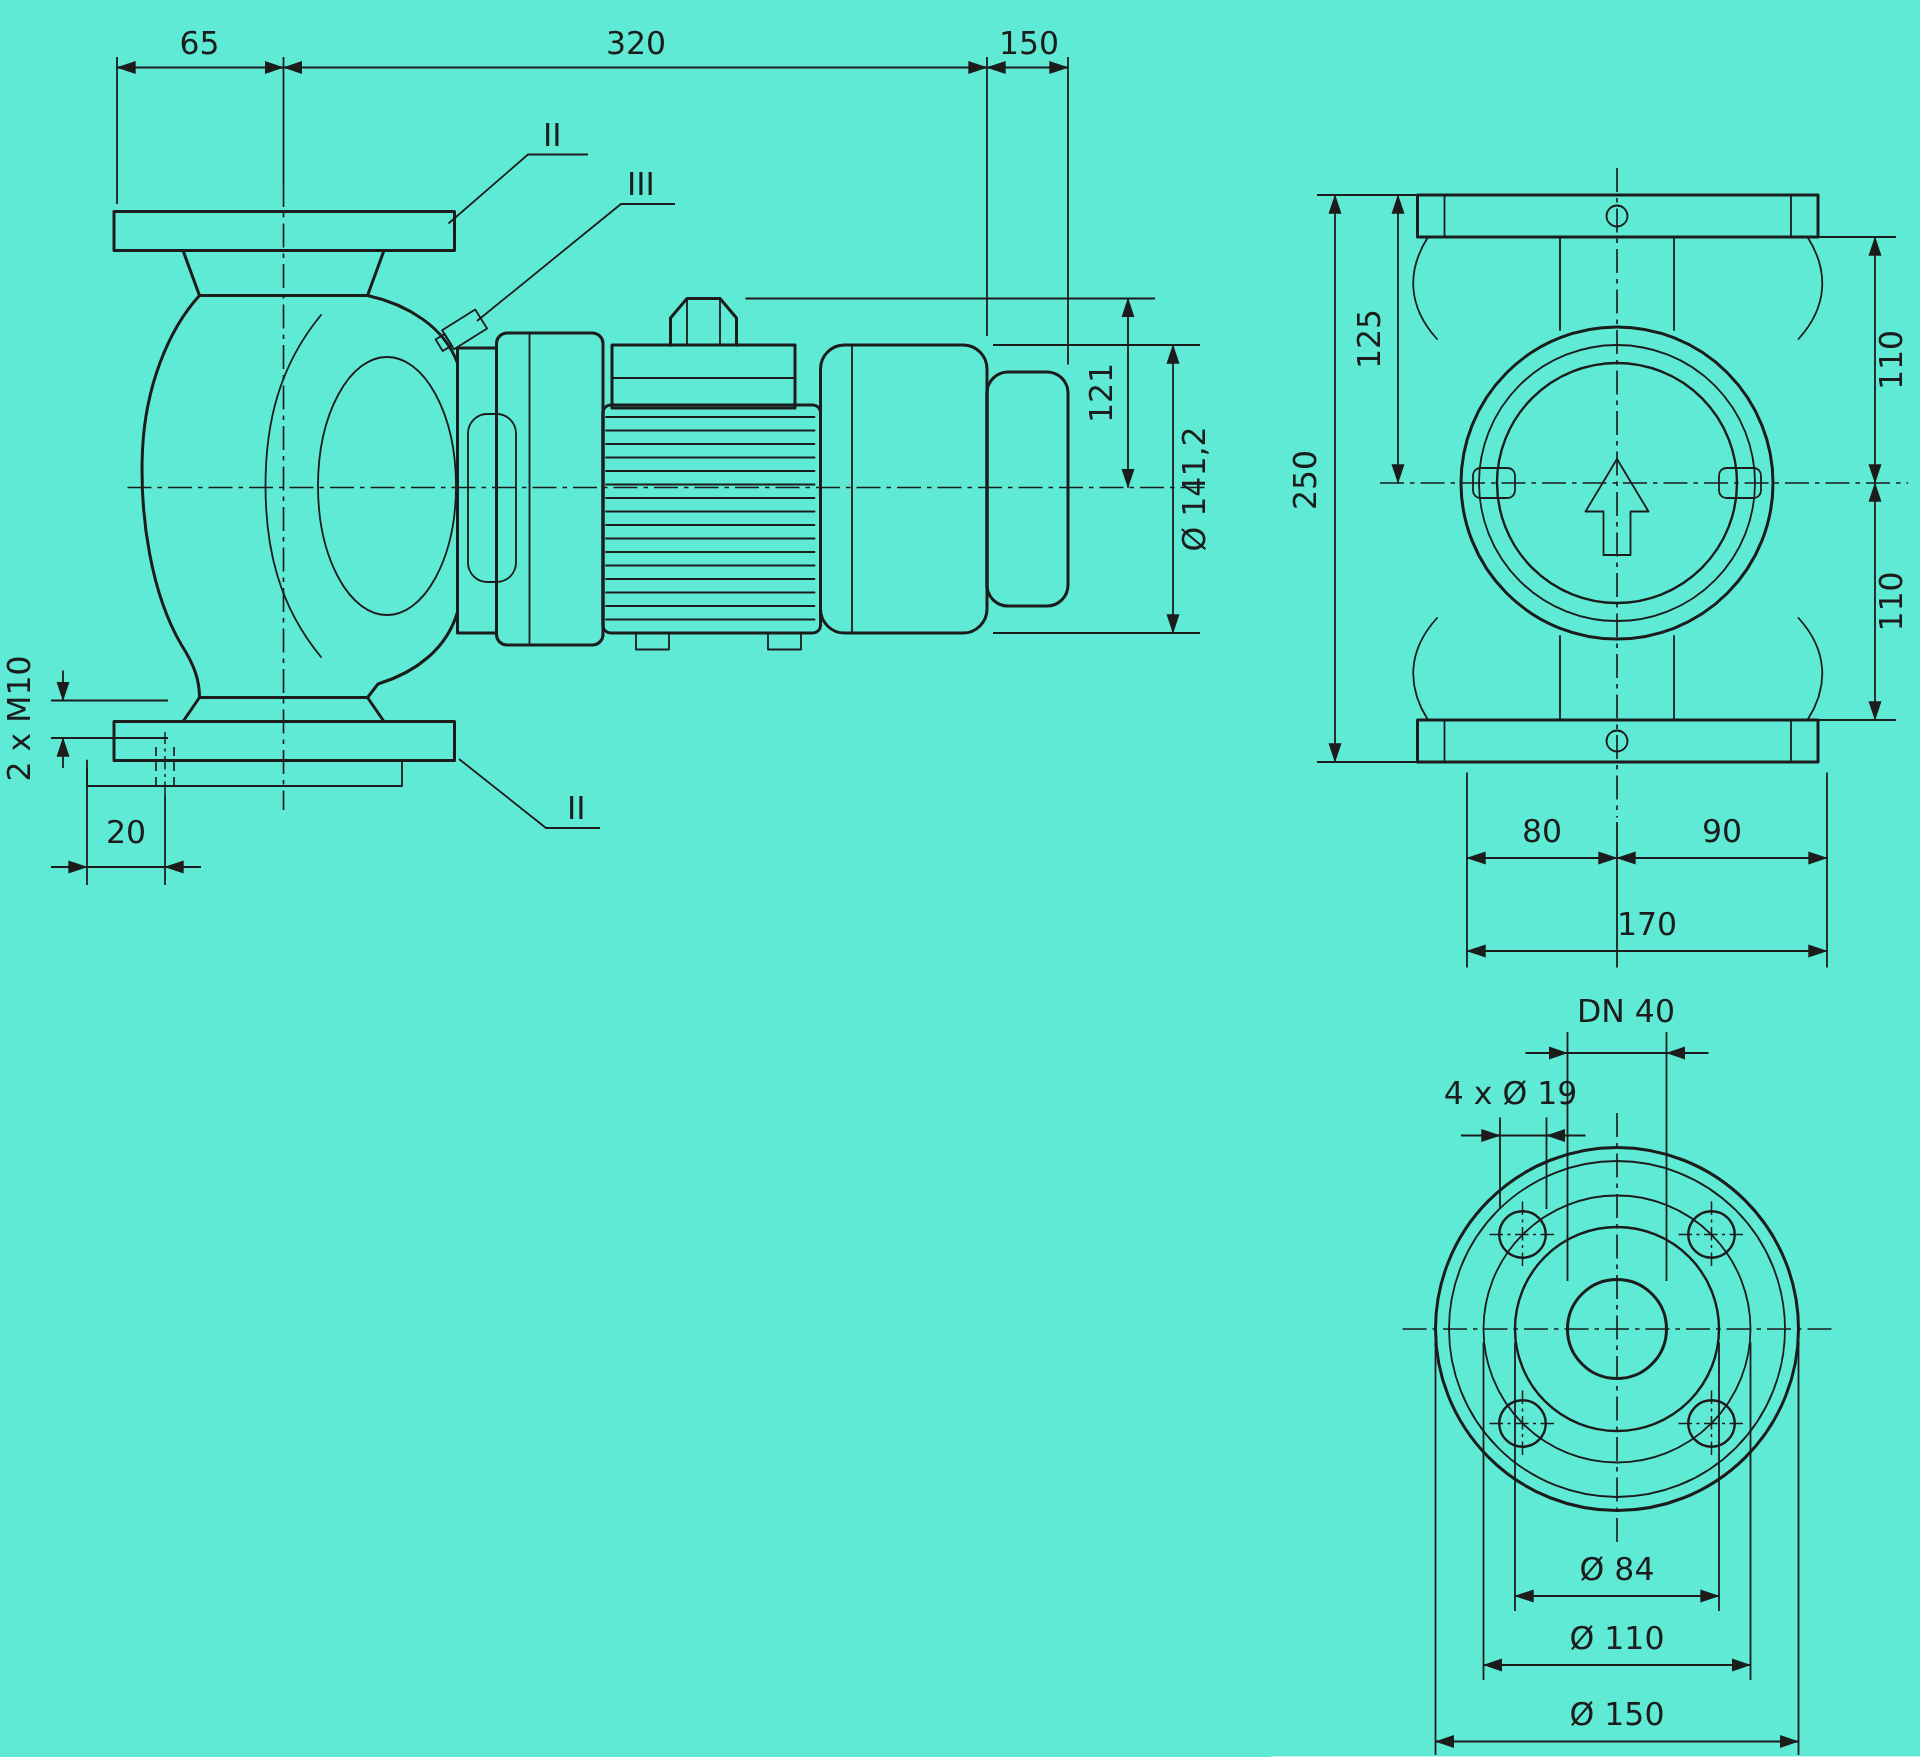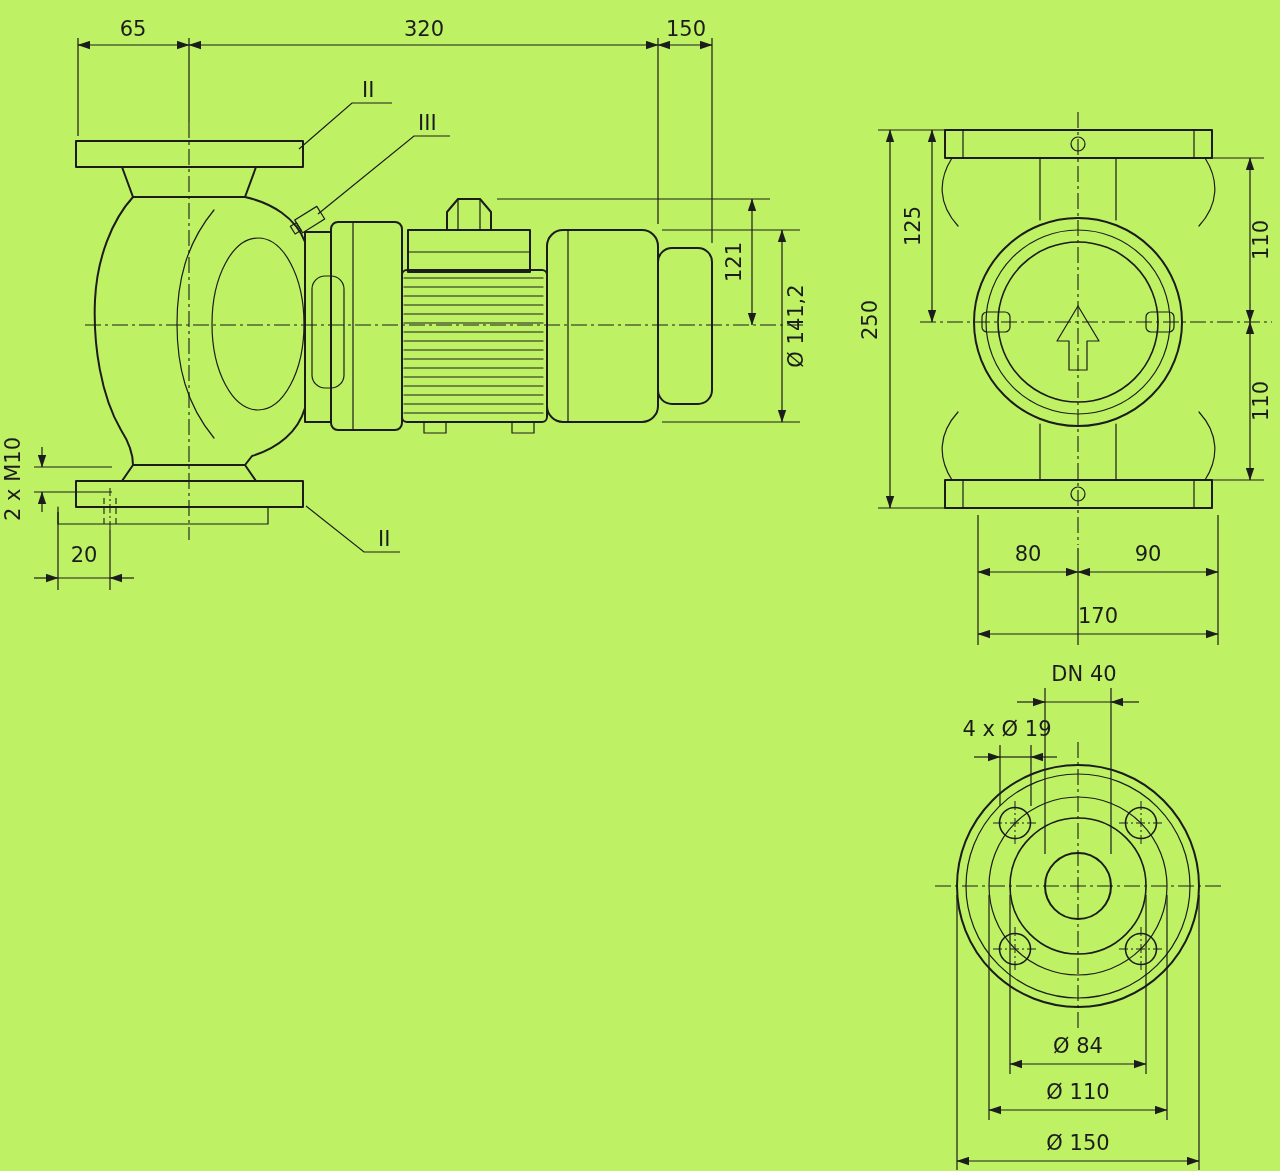--- a/index.html
+++ b/index.html
@@ -1,16 +1,16 @@
 <!DOCTYPE html>
 <html><head>
 <meta charset="utf-8">
 <style>
   html,body{margin:0;padding:0;background:#ffffff;}
-  .stage{width:1280px;height:1171px;background:#bef264;position:relative;overflow:hidden;}
+  .stage{width:1280px;height:1171px;background:#5eead4;position:relative;overflow:hidden;}
   svg{display:block;}
   
   .o  {fill:none;stroke:#1c1c1c;stroke-width:2;stroke-linejoin:round;stroke-linecap:round;}
   .o1 {fill:none;stroke:#1c1c1c;stroke-width:1.2;stroke-linejoin:round;stroke-linecap:round;}
   .o2 {fill:none;stroke:#1c1c1c;stroke-width:1.6;stroke-linejoin:round;stroke-linecap:round;}
   .d  {fill:none;stroke:#1c1c1c;stroke-width:1.2;}
   .c  {fill:none;stroke:#1c1c1c;stroke-width:1.1;stroke-dasharray:16 4 3 4;}
   .c2 {fill:none;stroke:#1c1c1c;stroke-width:1;stroke-dasharray:9 3 2 3;}
   .hid{fill:none;stroke:#1c1c1c;stroke-width:1.1;stroke-dasharray:6 4;}
   text{font-family:"DejaVu Sans","Liberation Sans",sans-serif;font-size:21px;fill:#1c1c1c;}

